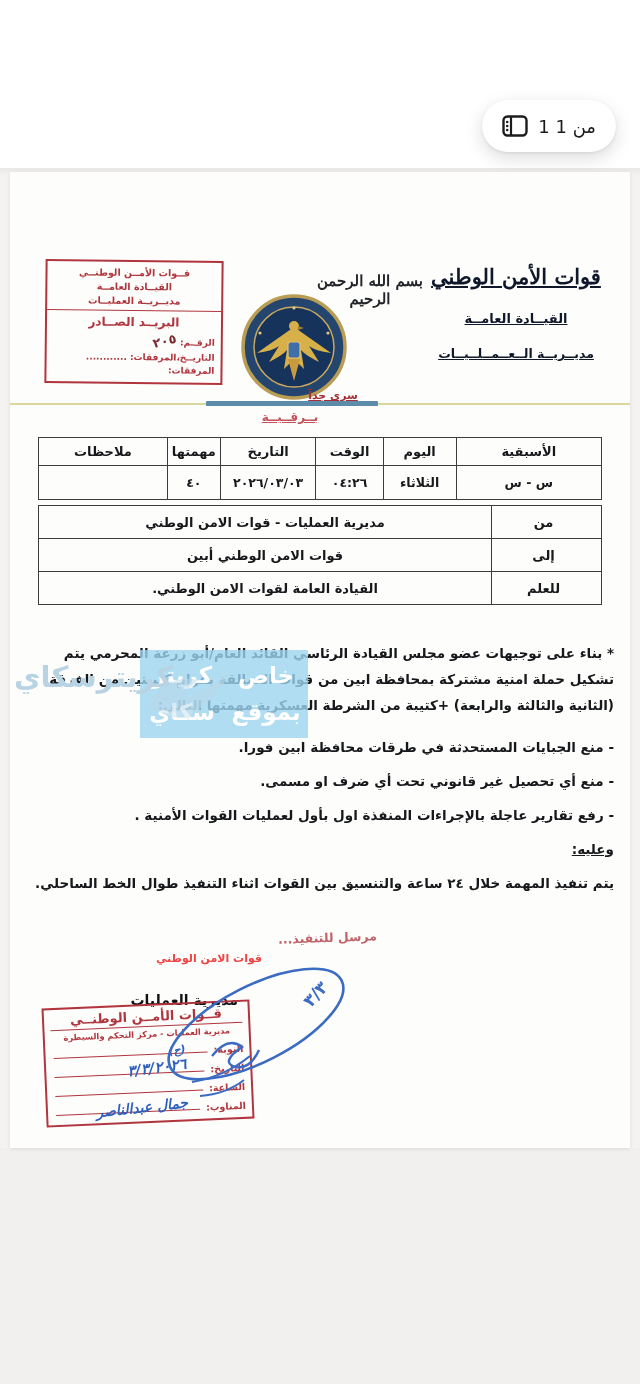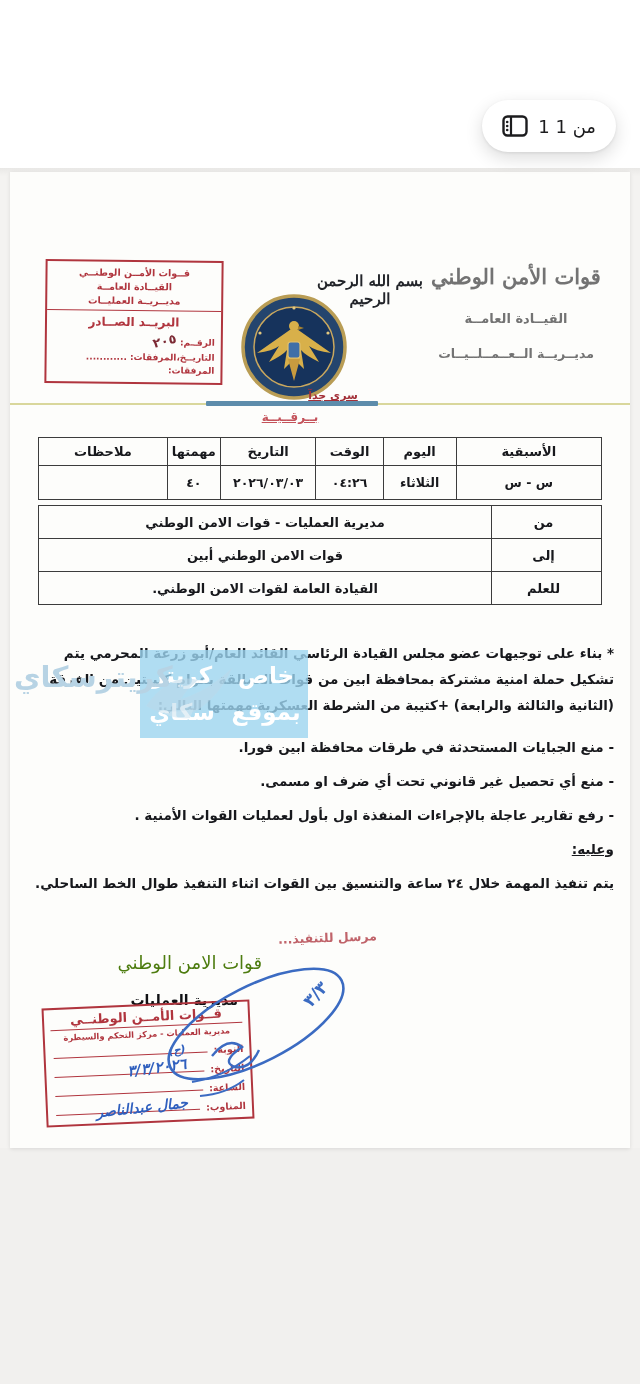--- a/index.html
+++ b/index.html
@@ -46,21 +46,21 @@
   .top-stamp .mail { font-size:12px; letter-spacing:1px; }
   .top-stamp .fld { text-align:right; font-size:9px; }
   .top-stamp .num-val {
     display:inline-block; transform:rotate(-14deg); font-size:13px; color:#7c2a34;
   }
   .basmala {
     left:290px; top:100px; width:140px; text-align:center;
     font-size:15px; font-weight:700; color:#23252a;
     font-family:"DejaVu Serif", serif;
   }
-  .letterhead { right:14px; top:92px; width:200px; text-align:center; color:#737373; }
+  .letterhead { right:14px; top:92px; width:200px; text-align:center; color:#0f172a;text-decoration:underline; }
   .letterhead .lh-title { font-size:21px; font-weight:800; font-family:"DejaVu Serif", serif; }
   .letterhead .lh-sub1 { margin-top:22px; font-size:13px; font-weight:800; }
   .letterhead .lh-sub2 { margin-top:20px; font-size:12.5px; font-weight:800; letter-spacing:1px; }
   .emblem { left:230px; top:121px; width:108px; height:108px; }
   .classification {
     left:288px; top:217px; width:70px; text-align:center;
     color:#a33038; font-size:11px; font-weight:800;
     text-decoration:underline;
   }
   .head-rule  { left:0; top:231px; width:620px; height:1.5px; background:#d9d79c; }
@@ -101,21 +101,21 @@
   .wm-site {
     left:4px; top:488px; z-index:2; color:#b7d3e4; font-size:29px; font-weight:700;
     letter-spacing:-1px; direction:rtl;
   }
   .wm-bird { left:128px; top:492px; z-index:2; opacity:.55; }
   
   .sent-note {
     left:268px; top:758px; color:#c0636a; font-size:12.5px; font-weight:800;
     transform:rotate(-2deg); z-index:3;
   }
-  .force-line { right:368px; top:780px; font-size:18px; font-weight:400; color:#4d7c0f; white-space:nowrap; }
+  .force-line { right:368px; top:780px; font-size:11px; font-weight:700; color:#ef4444; white-space:nowrap; }
   .dept-line  { right:392px; top:820px; font-size:14px; font-weight:800; color:#101114; white-space:nowrap; z-index:2;}
   .bottom-stamp {
     left:34px; top:832px; width:208px; z-index:3;
     border:2.2px solid #b0353e; color:#b0353e; transform:rotate(-2.5deg);
     padding:3px 6px 6px; text-align:center;
   }
   .bottom-stamp .s1 { font-size:13px; font-weight:800; letter-spacing:1px; }
   .bottom-stamp .s2 { font-size:8.3px; font-weight:700; border-top:1.4px solid #b0353e; margin-top:2px; padding-top:2px; }
   .stamp-field { display:flex; align-items:flex-end; height:19px; font-size:9.5px; font-weight:700; position:relative; }
   .stamp-field .line { flex:1; border-bottom:1.2px solid #b0353e; margin:0 6px 3px 2px; }

